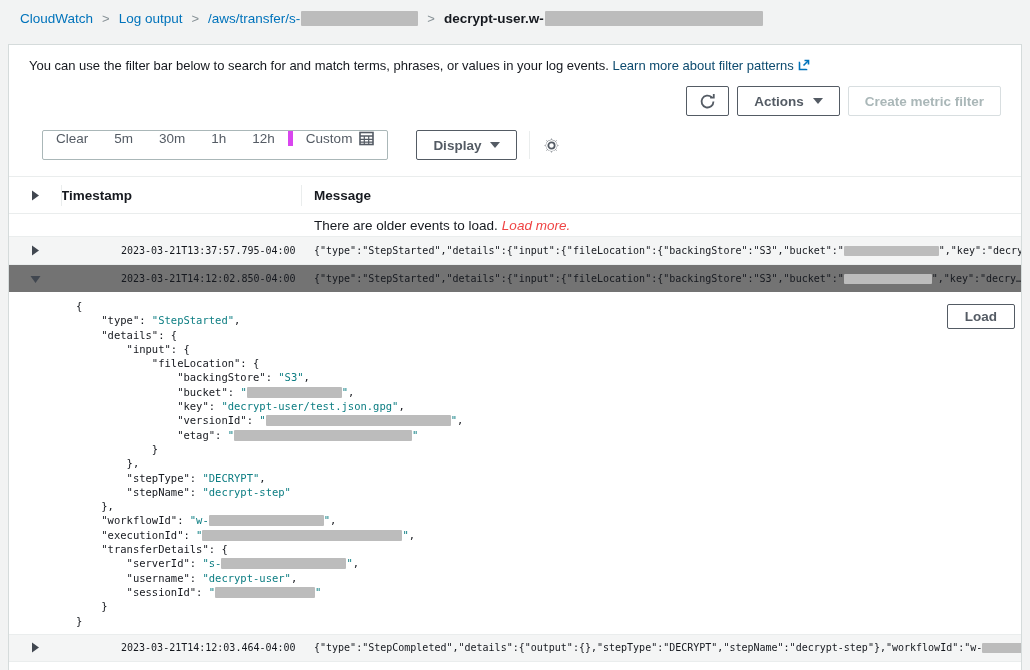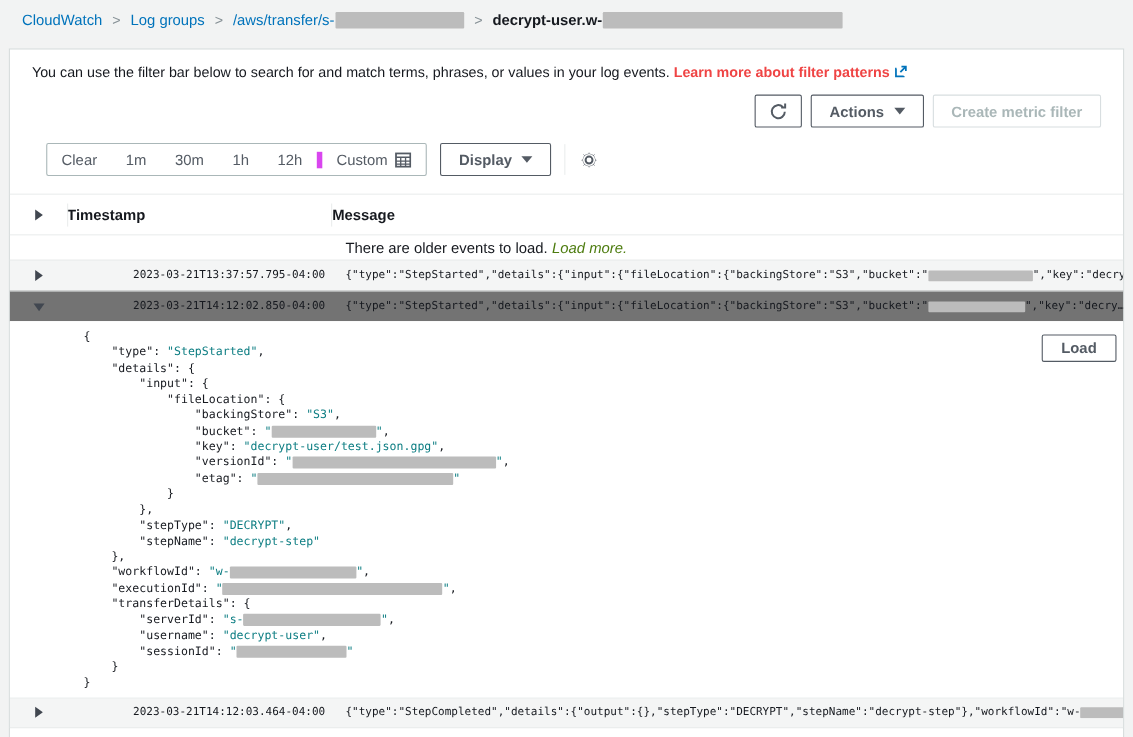--- a/index.html
+++ b/index.html
@@ -22,21 +22,21 @@
   .bc-redact { height:15px; margin-left:1px; }
 
   
   .card {
     position:absolute; left:8px; top:44px; width:1014px; height:700px;
     background:#ffffff; border:1px solid #d5dbdb;
   }
   .card-header { padding:13px 20px 0 20px; }
   .page-title { font-size:18px; font-weight:700; margin-bottom:5px; }
   .page-desc { font-size:13px; color:#16191f; }
-  .learn-link { color:#ef4444; font-weight:700; cursor:pointer; }
+  .learn-link { color:#0c4a6e; font-weight:400; cursor:pointer; }
   .ext-icon { display:inline-block; vertical-align:-1px; margin-left:4px; }
 
   
   .toolbar { margin:13px 20px 0 20px; display:flex; gap:8px;justify-content:flex-end; }
   .btn {
     display:inline-flex; align-items:center; justify-content:center;
     height:30px; padding:0 16px; background:#fff;
     border:1px solid #545b64; border-radius:2px;
     font-size:13.5px; font-weight:700; color:#545b64; cursor:pointer;
     font-family:"Liberation Sans", sans-serif;
@@ -50,49 +50,49 @@
   .search-box {
     display:flex; align-items:center; width:467px; height:30px;
     border:1px solid #aab7b8; border-radius:2px; background:#fff; padding:0 8px;
   }
   .search-box input {
     border:none; outline:none; flex:1; font-size:13.5px; font-style:italic;
     color:#16191f; margin-left:7px; font-family:"Liberation Sans", sans-serif;
   }
   .search-box input::placeholder { color:#879196; font-style:italic; }
   .time-seg {
-    display:flex; align-items:center; height:30px; margin-left:13px;
+    display:flex; align-items:flex-start; height:30px; margin-left:13px;
     border:1px solid #aab7b8; border-radius:2px; background:#fff; overflow:hidden;
   }
   .time-seg .seg {
     display:flex; align-items:center; padding:0 13px; font-size:13.5px;
     color:#545b64; cursor:pointer; white-space:nowrap;
   }
   .time-seg .seg.custom { border-left:5px solid #d946ef; }
   .time-seg .seg .cal { margin-left:7px; }
-  .display-btn { margin-left:12px; }
+  .display-btn { margin-left:28px; }
   .v-divider { width:1px; height:28px; background:#eaeded; margin-left:12px; }
   .gear-wrap { margin-left:11px; display:flex; align-items:center; cursor:pointer; }
 
   
   .log-table { margin-top:16px; border-top:1px solid #eaeded; }
   .thead {
     position:relative; height:37px; display:flex; align-items:center;
     border-bottom:1px solid #eaeded; font-size:13.5px; font-weight:700; color:#16191f;
   }
   .thead .col-exp { width:52px; display:flex; justify-content:center; }
   .thead .col-ts { width:240px; }
-  .thead .col-msg { flex:1; padding-left:1px; }
+  .thead .col-msg { flex:1; padding-left:13px; }
   .col-div { position:absolute; top:8px; width:1px; height:21px; background:#eaeded; }
   .col-div.d1 { left:52px; } .col-div.d2 { left:292px; }
 
   .older-row { height:22px; display:flex; align-items:center; font-size:13.5px; }
   .older-row .spacer { width:292px; }
   .older-text { padding-left:13px; }
-  .load-more { color:#4d7c0f; font-style:italic; cursor:pointer; margin-left:4px; }
+  .load-more { color:#ef4444; font-style:italic; cursor:pointer; margin-left:4px; }
 
   .trow { height:28px; display:flex; align-items:center; border-top:1px solid #eaeded; background:#737373; }
   .trow.shade { background:#f4f5f5; }
   .exp-col { width:52px; display:flex; justify-content:center; cursor:pointer; }
   .ts-cell {
     width:240px; padding-left:60px; font-family:"DejaVu Sans Mono", monospace;
     font-size:10px; color:#16191f; white-space:nowrap;
   }
   .msg-cell {
     flex:1; padding-left:13px; font-family:"DejaVu Sans Mono", monospace;
@@ -116,21 +116,21 @@
   }
   .bottom-row { border-bottom:1px solid #eaeded; }
   svg { display:block; }
 </style>
 </head>
 <body>
 
 <div class="breadcrumb">
     <span class="crumb link">CloudWatch</span>
     <span class="crumb-sep">&gt;</span>
-    <span class="crumb link">Log groups</span>
+    <span class="crumb link">Log output</span>
     <span class="crumb-sep">&gt;</span>
     <span class="crumb link">/aws/transfer/s-</span>
     <span class="redact bc-redact" style="width: 117px;"></span>
     <span class="crumb-sep">&gt;</span>
     <span class="crumb current">decrypt-user.w-</span>
     <span class="redact bc-redact" style="width: 218px;"></span>
   </div>
 
 <div class="card">
 
@@ -162,21 +162,21 @@
     </button>
     <button class="btn disabled">Create metric filter</button>
   </div>
 
   <div class="filter-row">
     <div class="time-seg">
         <span class="seg">
           <span>Clear</span>
         </span>
         <span class="seg">
-          <span>1m</span>
+          <span>5m</span>
         </span>
         <span class="seg">
           <span>30m</span>
         </span>
         <span class="seg">
           <span>1h</span>
         </span>
         <span class="seg">
           <span>12h</span>
         </span>

